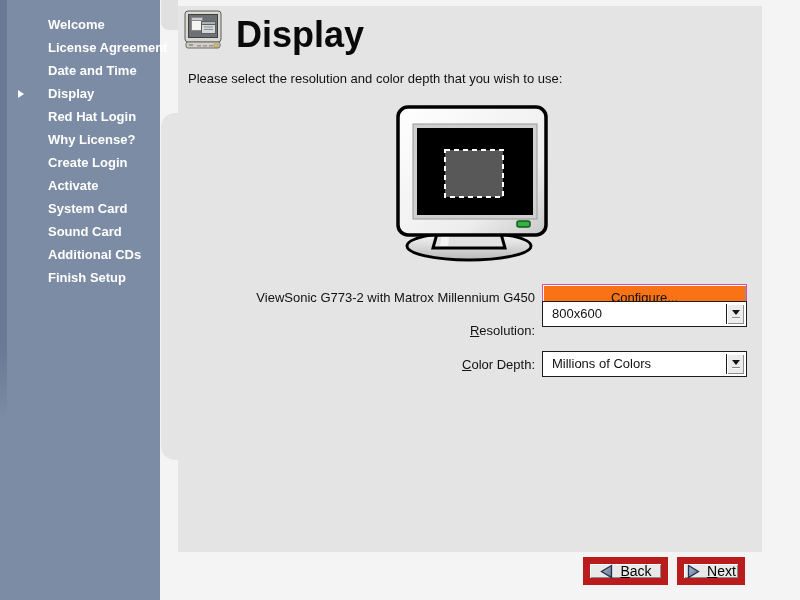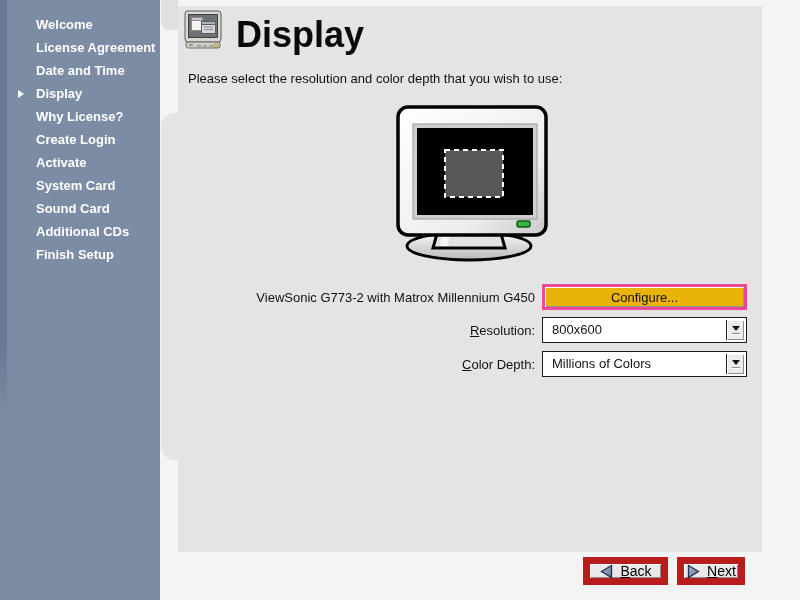--- a/index.html
+++ b/index.html
@@ -5,21 +5,21 @@
   * { margin:0; padding:0; box-sizing:border-box; }
   html,body { width:800px; height:600px; }
   body { font-family:"Liberation Sans", sans-serif; background:#f4f4f4; }
   #page { position:relative; width:800px; height:600px; overflow:hidden; background:#f4f4f4; }
 
   
   .sidebar { position:absolute; left:0; top:0; width:160px; height:600px; background:#7b8ca4; }
   .sidebar-edge { position:absolute; left:0; top:0; width:7px; height:600px;
     background:linear-gradient(#697b94 0%, #697b94 58%, #7b8ca4 70%); }
   .nav { position:absolute; left:0; top:13px; width:160px; }
-  .nav-item { position:relative; height:23px; line-height:23px; padding-left:36px;
+  .nav-item { position:relative; height:23px; line-height:23px; padding-left:48px;
     color:#ffffff; font-size:13px; font-weight:bold; white-space:nowrap; cursor:default; }
   .nav-item .marker { display:none; position:absolute; left:18px; top:8px; width:0; height:0;
     border-left:6px solid #ffffff; border-top:4px solid transparent; border-bottom:4px solid transparent; }
   .nav-item.active .marker { display:block; }
 
   
   .panel { position:absolute; left:178px; top:6px; width:584px; height:546px; background:#e4e4e4; }
   .panel-top-tab { position:absolute; left:161px; top:0; width:17px; height:30px; background:#e0e0e0;
     border-bottom-left-radius:8px; }
   .panel-bulge { position:absolute; left:161px; top:113px; width:34px; height:347px; background:#e4e4e4;
@@ -32,21 +32,21 @@
   .instruction { position:absolute; left:188px; top:71px; font-size:13px; color:#111; }
 
   
   .monitor-wrap { position:absolute; left:378px; top:98px; }
 
   
   .row-label { position:absolute; left:188px; width:347px; text-align:right; font-size:13px; color:#111; }
   .u { text-decoration:underline; }
 
   .btn-configure { position:absolute; left:542px; top:284px; width:205px; height:26px;
-    background:#eab308; border:3px solid #ec4899;
+    background:#f97316; border:1px solid #ec4899;
     box-shadow:inset 1px 1px 0 #ffffff, inset -1px -1px 0 #949494;
     font-family:"Liberation Sans", sans-serif; font-size:13px; color:#111;
     display:flex; align-items:center; justify-content:center; cursor:default; }
 
   .combo { position:absolute; left:542px; width:205px; height:26px; background:#ffffff;
     border:1px solid #1c1c1c; }
   .combo .value { position:absolute; left:9px; top:0; height:24px; line-height:24px; font-size:13px; color:#111; }
   .combo-btn { position:absolute; right:2px; top:2px; bottom:2px; width:18px; background:#ececec;
     border-left:1px solid #1c1c1c;
     box-shadow:inset 1px 1px 0 #ffffff, inset -1px -1px 0 #8f8f8f;
@@ -79,20 +79,24 @@
       
       <span class="lbl">License Agreement</span>
     </div>
         <div class="nav-item">
       
       <span class="lbl">Date and Time</span>
     </div>
         <div class="nav-item active">
       <span class="marker"></span>
       <span class="lbl">Display</span>
+    </div>
+        <div class="nav-item">
+      
+      <span class="lbl">Red Hat Login</span>
     </div>
         <div class="nav-item">
       
       <span class="lbl">Why License?</span>
     </div>
         <div class="nav-item">
       
       <span class="lbl">Create Login</span>
     </div>
         <div class="nav-item">
@@ -177,21 +181,21 @@
       <rect x="139" y="123" width="13" height="6" rx="2" fill="#33b340" stroke="#14591f" stroke-width="1.5"></rect>
     </svg>
   </div>
 
   <div class="row-label" style="top:290px;">ViewSonic G773-2 with Matrox Millennium G450</div>
   <div class="btn-configure">
     <span>Configure...</span>
   </div>
 
   <div class="row-label" style="top:323px;"><span class="u">R</span><span>esolution:</span></div>
-  <div class="combo" style="top:317px;padding-left:10px;">
+  <div class="combo" style="top:301px;padding-left:10px;">
     <span class="value">800x600</span>
     <span class="combo-btn">
       <span class="combo-arrow"></span>
       <span class="combo-bar"></span>
     </span>
   </div>
 
   <div class="row-label" style="top:357px;"><span class="u">C</span><span>olor Depth:</span></div>
   <div class="combo" style="top:351px;">
     <span class="value">Millions of Colors</span>

